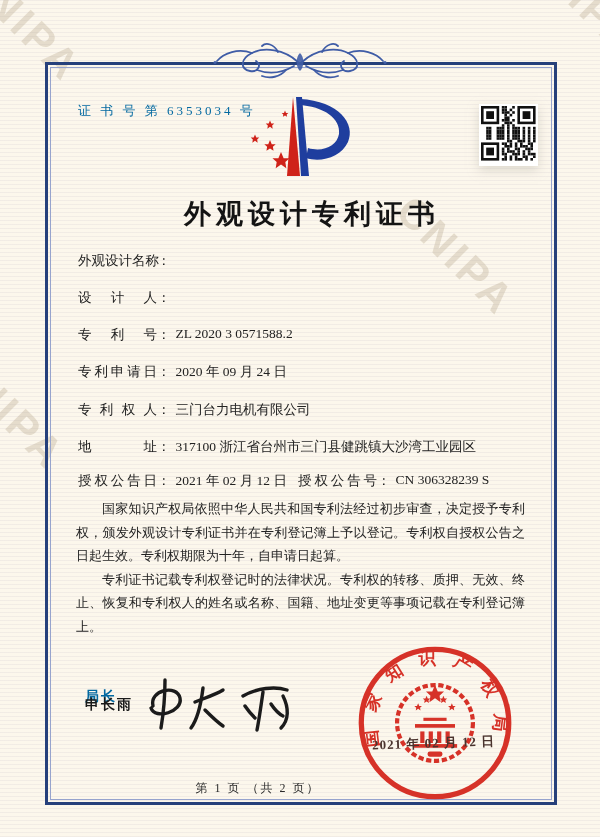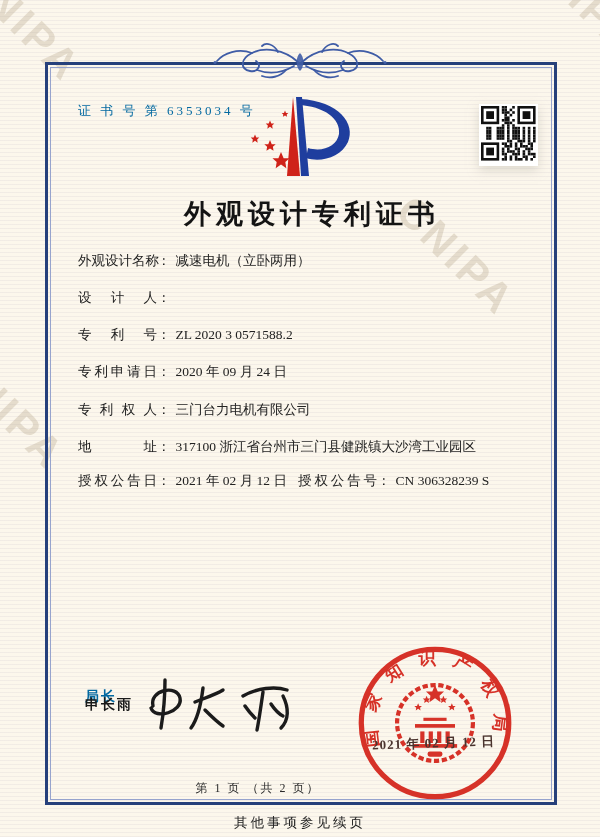--- a/index.html
+++ b/index.html
@@ -10,21 +10,21 @@
   .wm1{left:-52px;top:-2px;}
   .wm2{left:506px;top:-28px;}
   .wm3{left:382px;top:232px;}
   .wm4{left:-68px;top:386px;}
   .frame{position:absolute;left:45px;top:62px;width:506px;height:737px;border:3px solid #26407b;outline:1px solid #96a3cd;outline-offset:-6px;}
   .ornament{position:absolute;left:210px;top:40px;}
   .cert-no{position:absolute;left:78px;top:102px;font-size:13px;letter-spacing:3px;color:#0369a1;}
   .logo{position:absolute;left:243px;top:94px;}
   .qr{position:absolute;left:479px;top:104px;width:59px;height:62px;background:#fff;box-shadow:0 4px 10px rgba(190,185,175,0.5);}
   .title{position:absolute;left:0;top:184px;width:600px;margin:12px;text-align:center;font-size:27px;font-weight:700;letter-spacing:5px;color:#141414;}
-  .row{position:absolute;left:78px;height:18px;font-size:13.5px;color:#222;display:flex;align-items:center;white-space:nowrap;}
+  .row{position:absolute;left:78px;height:18px;font-size:13.5px;color:#222;display:flex;align-items:flex-start;white-space:nowrap;}
   .row .lbl{display:inline-block;width:79px;text-align:justify;text-align-last:justify;}
   .row .colon{margin:0 5px 0 0;}
   .paras{position:absolute;left:76px;top:497px;width:449px;font-size:13px;line-height:23.5px;color:#232323;text-align:justify;}
   .paras p{margin:0;text-indent:26px;}
   .signer-title{position:absolute;left:85px;top:688px;font-size:14px;font-weight:700;letter-spacing:2px;color:#0369a1;}
   .signer-name{position:absolute;left:85px;top:696px;font-size:14px;font-weight:700;letter-spacing:2px;color:#1a1a1a;}
   .signature{position:absolute;left:125px;top:672px;}
   .seal{position:absolute;left:356px;top:644px;width:158px;height:158px;}
   .seal svg{opacity:0.95;}
   .seal-date{position:absolute;left:372px;top:734px;width:145px;font-size:13px;font-weight:700;letter-spacing:1px;color:#4a332e;transform:rotate(-2deg);white-space:nowrap;}
@@ -234,21 +234,20 @@
         <rect x="4.6" y="41" width="13" height="13" fill="#fff"></rect>
         <rect x="7.2" y="43.6" width="7.800000000000001" height="7.800000000000001" fill="#111"></rect>
       </svg>
   </div>
 
   <h1 class="title">外观设计专利证书</h1>
 
   <div class="row" style="top:252px">
     <span class="lbl">外观设计名称</span>
       <span class="colon">：</span>
-      <span class="val">减速电机（立卧两用）</span>
   </div>
   <div class="row" style="top:289px">
     <span class="lbl">设计人</span>
       <span class="colon">：</span>
   </div>
   <div class="row" style="top:326px">
     <span class="lbl">专利号</span>
       <span class="colon">：</span>
       <span class="val">ZL 2020 3 0571588.2</span>
   </div>
@@ -271,20 +270,24 @@
     <span class="lbl">授权公告日</span>
       <span class="colon">：</span>
       <span class="val">2021 年 02 月 12 日</span>
   </div>
   <div class="row" style="top:472px;left:298px">
     <span class="lbl">授权公告号</span>
       <span class="colon">：</span>
       <span class="val">CN 306328239 S</span>
   </div>
 
+  <div class="paras">
+    <p>国家知识产权局依照中华人民共和国专利法经过初步审查，决定授予专利权，颁发外观设计专利证书并在专利登记簿上予以登记。专利权自授权公告之日起生效。专利权期限为十年，自申请日起算。</p>
+    <p>专利证书记载专利权登记时的法律状况。专利权的转移、质押、无效、终止、恢复和专利权人的姓名或名称、国籍、地址变更等事项记载在专利登记簿上。</p>
+  </div>
 
   <div class="signer-title">局长</div>
   <div class="signer-name">申长雨</div>
 
   <svg class="signature" width="185" height="64" viewBox="0 0 185 64">
     <g fill="none" stroke="#1b1b1b" stroke-width="3.4" stroke-linecap="round" stroke-linejoin="round">
       <path d="M28,34 C24,18 52,12 55,26 C58,40 30,48 26,36"></path>
       <path d="M40,8 C40,24 38,44 36,56"></path>
       <path d="M78,16 C76,32 72,48 66,56"></path>
       <path d="M70,30 C80,26 92,22 98,18"></path>
@@ -321,14 +324,13 @@
         <rect x="77" y="83" width="4" height="11"></rect>
         <rect x="85" y="83" width="4" height="11"></rect>
         <rect x="54" y="95" width="42" height="3.5"></rect>
         <rect x="68" y="102" width="14" height="5" rx="2"></rect>
       </g>
     </svg>
   </div>
   <div class="seal-date">2021 年 02 月 12 日</div>
 
   <div class="page-num">第 1 页 （共 2 页）</div>
-  <div class="continuation">其他事项参见续页</div>
 </div>
 
 </body></html>

